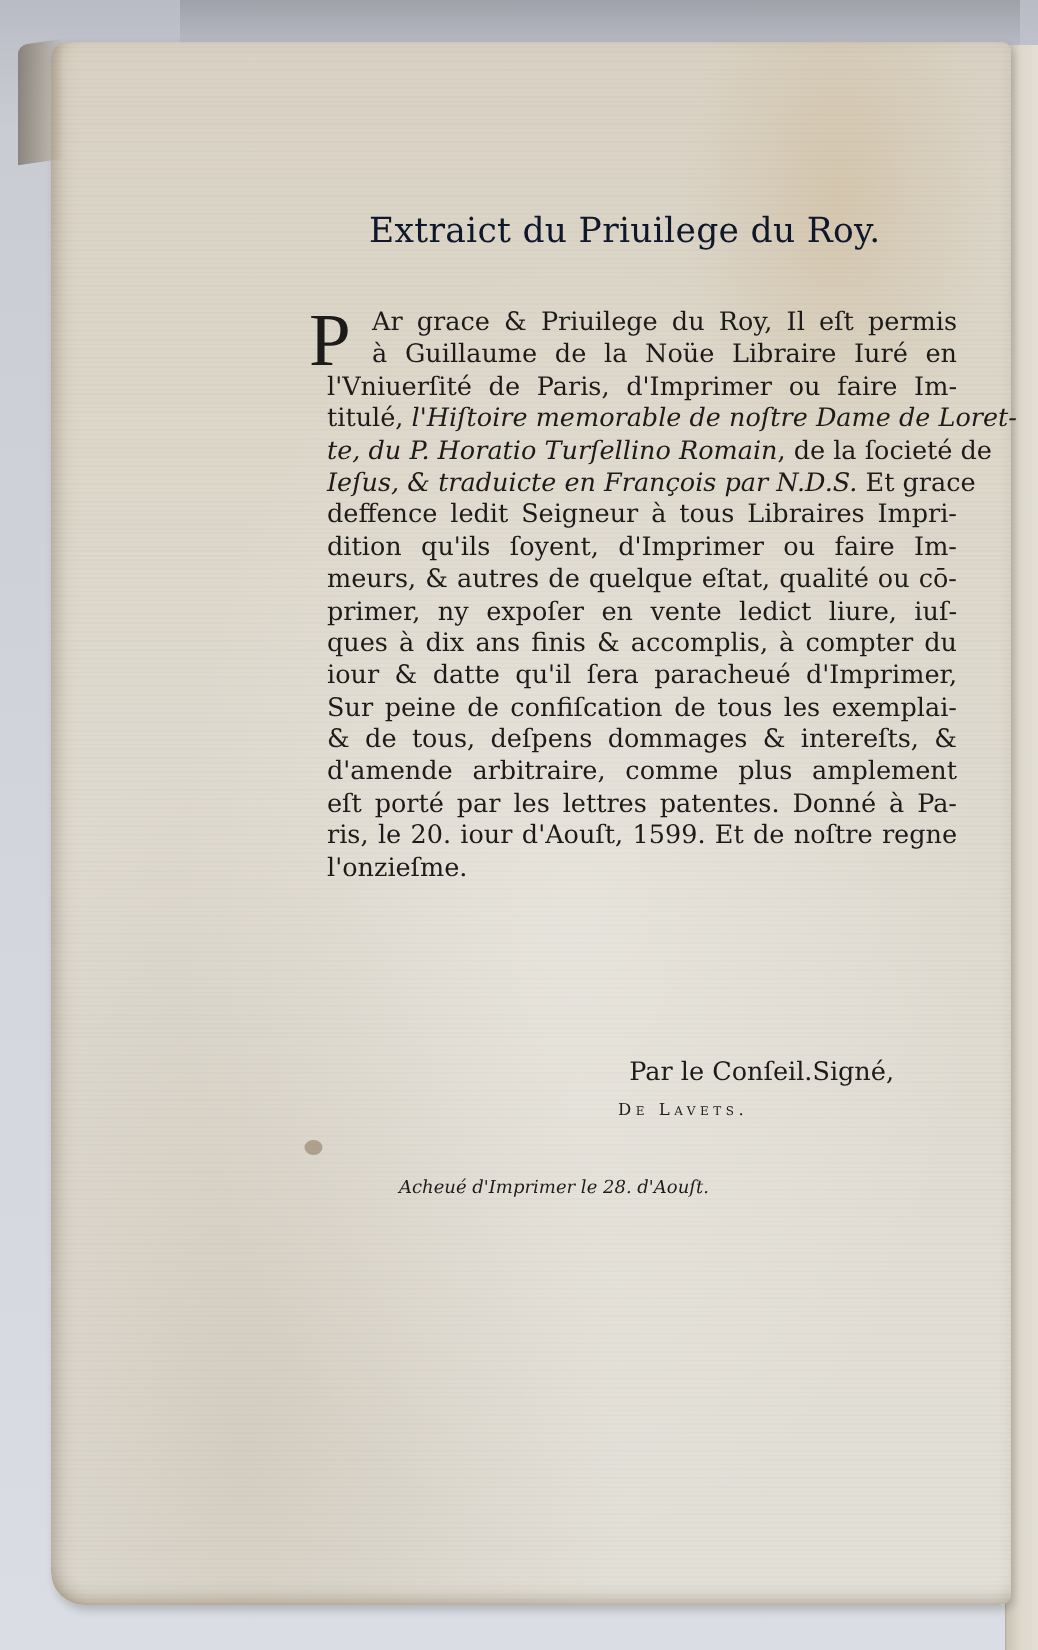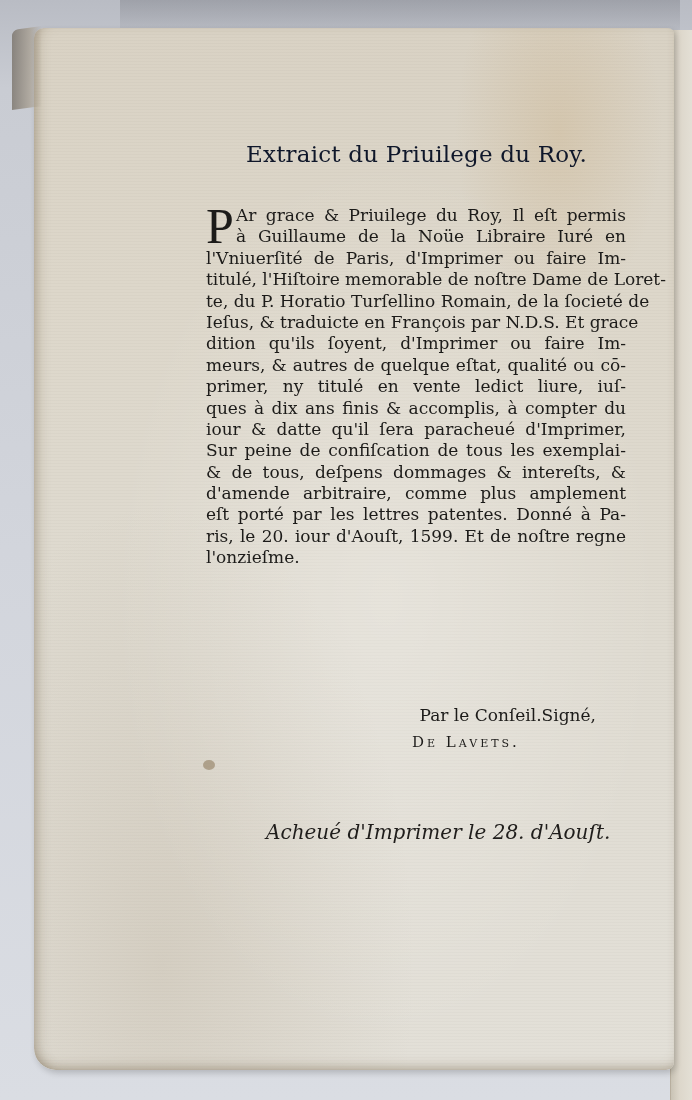--- a/index.html
+++ b/index.html
@@ -56,37 +56,37 @@
       position: absolute;
       left: 246px;
       top: 141px;
       font-size: 23px;
       color: #0f172a;
       letter-spacing: 0.2px;
       white-space: nowrap;
     }
     .body-block {
       position: absolute;
-      left: 206px;
+      left: 218px;
       top: 205px;
       width: 420px;
       color: #1c1b19;
       font-size: 17px;
       line-height: 21.4px;
     }
     .line {
       display: block;
       white-space: nowrap;
       text-align: justify;
       text-align-last: justify;
       height: 21.4px;
     }
     .line.last { text-align-last: left; }
     .line.indent { padding-left: 30px; }
-    .italic { }
+    .italic { font-style: italic; }
     .dropcap {
       position: absolute;
       left: 206px;
       top: 203px;
       font-size: 50px;
       line-height: 46px;
       color: #1c1b19;
       font-family: "Liberation Serif", serif;
     }
     .sign-row {
@@ -96,31 +96,31 @@
       width: 330px;
       font-size: 17px;
       color: #1c1b19;
       display: flex;
       justify-content: flex-end;
     }
     .signer {
       position: absolute;
       left: 412px;
       top: 733px;
-      font-size: 15px;
+      font-size: 11px;
       letter-spacing: 3px;
       font-variant: small-caps;
       color: #1c1b19;
     }
     .colophon {
       position: absolute;
       left: 266px;
-      top: 820px;
+      top: 784px;
       font-style: italic;
-      font-size: 20px;
+      font-size: 12px;
       color: #1f1d1b;
       white-space: nowrap;
     }
     .stain {
       position: absolute;
       left: 203px; top: 760px; width: 12px; height: 10px;
       border-radius: 50%;
       background: rgba(120,95,60,0.45);
     }
   </style>
@@ -137,23 +137,24 @@
 
   <div class="dropcap">P</div>
 
   <div class="body-block">
     <span class="line indent">Ar grace &amp; Priuilege du Roy, Il eſt permis</span>
     <span class="line indent">à Guillaume de la Noüe Libraire Iuré en</span>
     <span class="line">l'Vniuerſité de Paris, d'Imprimer ou faire Im-</span>
     <span class="line"><span>titulé, </span><span class="italic">l'Hiſtoire memorable de noſtre Dame de Loret-</span></span>
     <span class="line"><span class="italic">te, du P. Horatio Turſellino Romain</span><span>, de la ſocieté de</span></span>
     <span class="line"><span class="italic">Ieſus, &amp; traduicte en François par N.D.S.</span><span> Et grace</span></span>
+    <span class="line">deffence ledit Seigneur à tous Libraires Impri-</span>
     <span class="line">dition qu'ils ſoyent, d'Imprimer ou faire Im-</span>
     <span class="line">meurs, &amp; autres de quelque eſtat, qualité ou cō-</span>
-    <span class="line">primer, ny titulé en vente ledict liure, iuſ-</span>
+    <span class="line">primer, ny expoſer en vente ledict liure, iuſ-</span>
     <span class="line">ques à dix ans finis &amp; accomplis, à compter du</span>
     <span class="line">iour &amp; datte qu'il ſera paracheué d'Imprimer,</span>
     <span class="line">Sur peine de confiſcation de tous les exemplai-</span>
     <span class="line">&amp; de tous, deſpens dommages &amp; intereſts, &amp;</span>
     <span class="line">d'amende arbitraire, comme plus amplement</span>
     <span class="line">eſt porté par les lettres patentes. Donné à Pa-</span>
     <span class="line">ris, le 20. iour d'Aouſt, 1599. Et de noſtre regne</span>
     <span class="line last">l'onzieſme.</span>
   </div>
 

